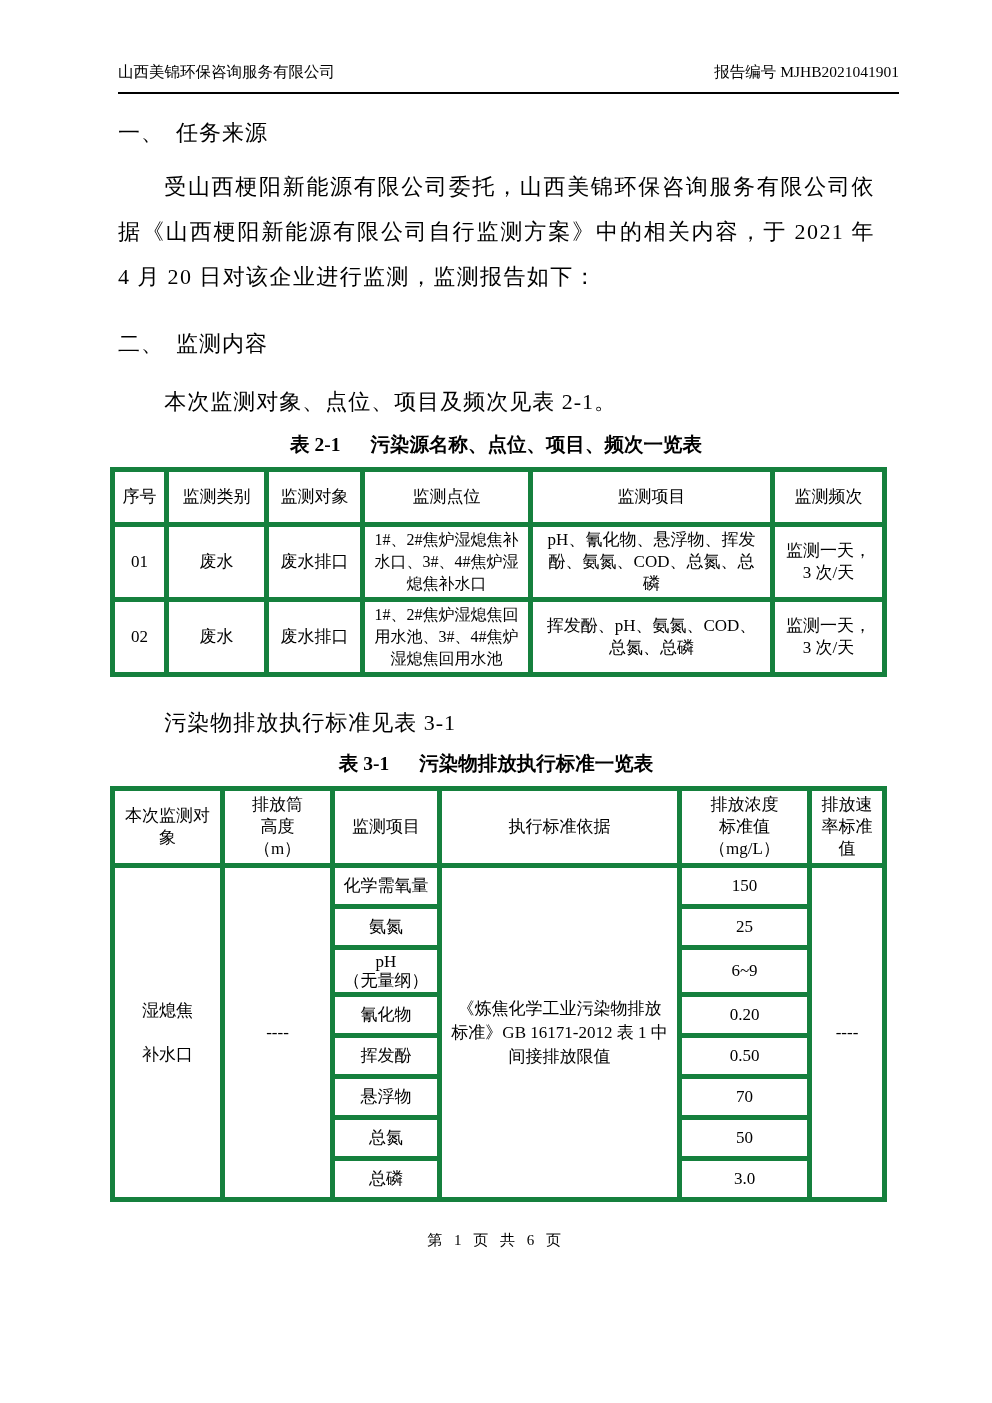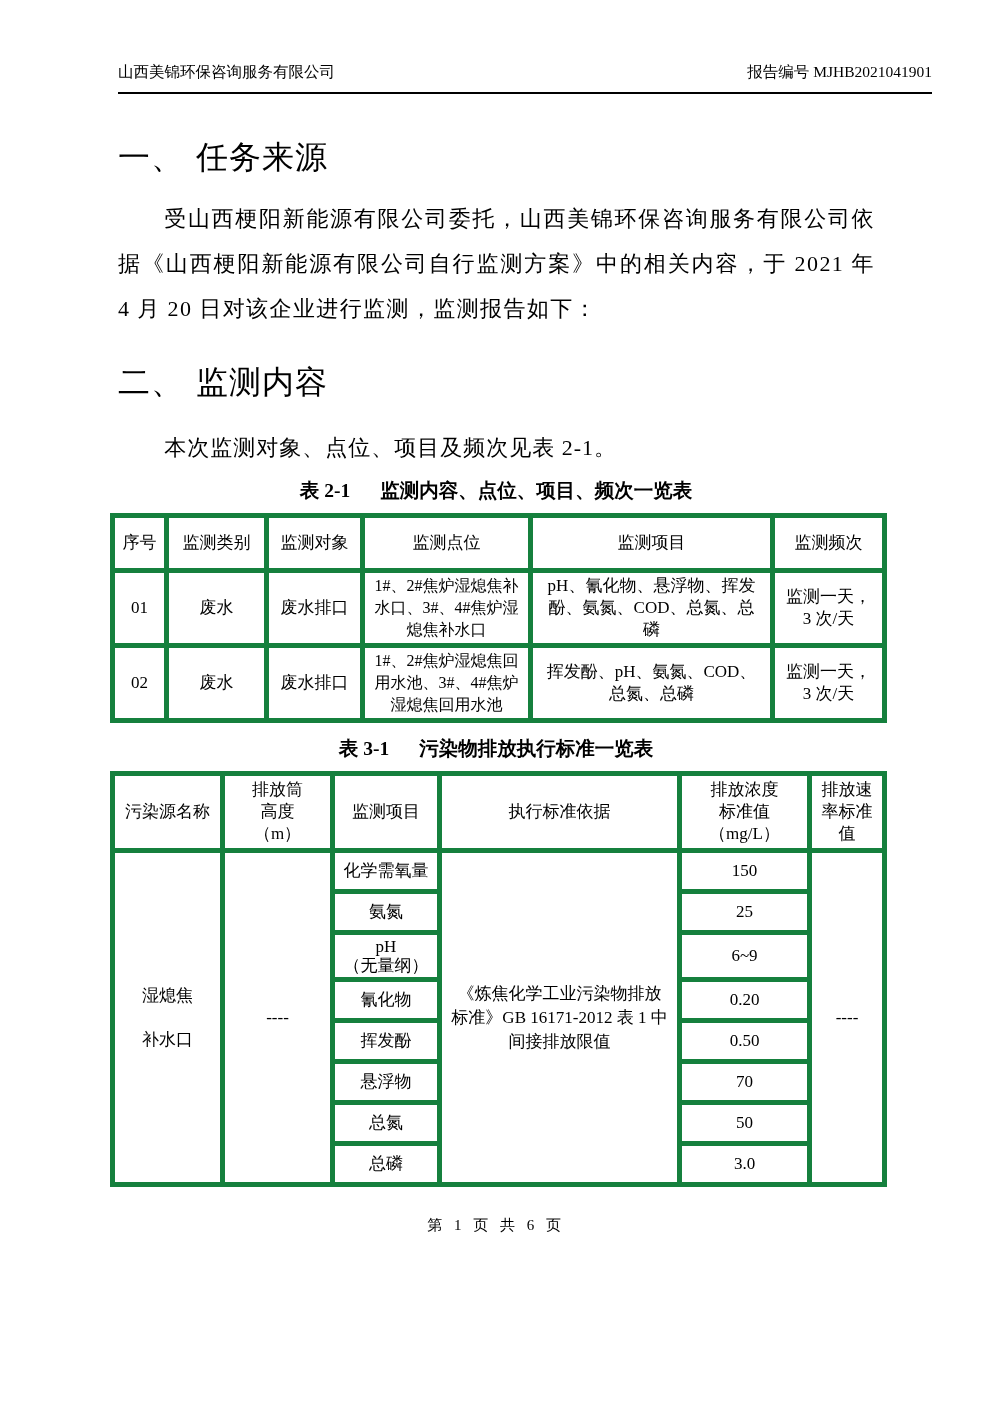--- a/index.html
+++ b/index.html
@@ -9,33 +9,33 @@
     width: 992px;
     height: 1403px;
     margin: 0 auto;
     background: #ffffff;
     font-family: "Liberation Serif", "DejaVu Serif", serif;
     color: #000000;
     overflow: hidden;
   }
   
   .doc-header {
-    margin: 0 60px 0 118px;
+    margin: 0 93px 0 118px;
     padding-top: 62px;
     padding-bottom: 9px;
     border-bottom: 2.5px solid #000;
     display: flex;
     justify-content: space-between;
     align-items: center;
     font-size: 15.5px;
   }
   
   .sec-heading {
-    margin: 42px 118px 0;
-    font-size: 32px;
+    margin: 24px 118px 0;
+    font-size: 22px;
     letter-spacing: 1px;
     font-family: Liberation Mono, monospace;
   }
   .sec-heading .sec-num { margin-right: 12px; }
   
   .body-para {
     margin: 16px 117px 0 118px;
     font-size: 22px;
     line-height: 45px;
     text-align: justify;
@@ -108,21 +108,21 @@
 
   <p class="body-para">受山西梗阳新能源有限公司委托，山西美锦环保咨询服务有限公司依据《山西梗阳新能源有限公司自行监测方案》中的相关内容，于 2021 年 4 月 20 日对该企业进行监测，监测报告如下：</p>
 
   <div class="sec-heading" style="margin-top:30px;">
     <span class="sec-num">二、</span><span>监测内容</span>
   </div>
 
   <p class="intro-line">本次监测对象、点位、项目及频次见表 2-1。</p>
 
   <div class="tbl-caption">
-    <span class="cap-label">表 2-1</span><span>监测内容、点位、项目、频次一览表</span>
+    <span class="cap-label">表 2-1</span><span>污染源名称、点位、项目、频次一览表</span>
   </div>
 
   <table class="doc-table t21">
     <colgroup>
       <col style="width:54px">
         <col style="width:100px">
         <col style="width:96px">
       <col style="width:168px">
         <col style="width:242px">
         <col style="width:112px">
@@ -152,37 +152,38 @@
       <td class="point">1#、2#焦炉湿熄焦回用水池、3#、4#焦炉湿熄焦回用水池</td>
       <td class="items pre">挥发酚、pH、氨氮、COD、
 总氮、总磷</td>
       <td class="pre">监测一天，
 3 次/天</td>
     </tr>
   </tbody>
     </table>
 
 
+  <p class="intro-line" style="margin-top:31px;">污染物排放执行标准见表 3-1</p>
 
   <div class="tbl-caption" style="margin-top:12px;">
     <span class="cap-label">表 3-1</span><span>污染物排放执行标准一览表</span>
   </div>
 
   <table class="doc-table t31">
     <colgroup>
       <col style="width:110px">
         <col style="width:110px">
         <col style="width:107px">
       <col style="width:240px">
         <col style="width:130px">
         <col style="width:75px">
     </colgroup>
     <tbody>
         <tr class="hrow">
-      <th>污染源名称</th>
+      <th>本次监测对象</th>
       <th class="pre">排放筒
 高度
 （m）</th>
       <th>监测项目</th>
       <th>执行标准依据</th>
       <th class="pre">排放浓度
 标准值（mg/L）</th>
       <th class="pre">排放速
 率标准
 值</th>

